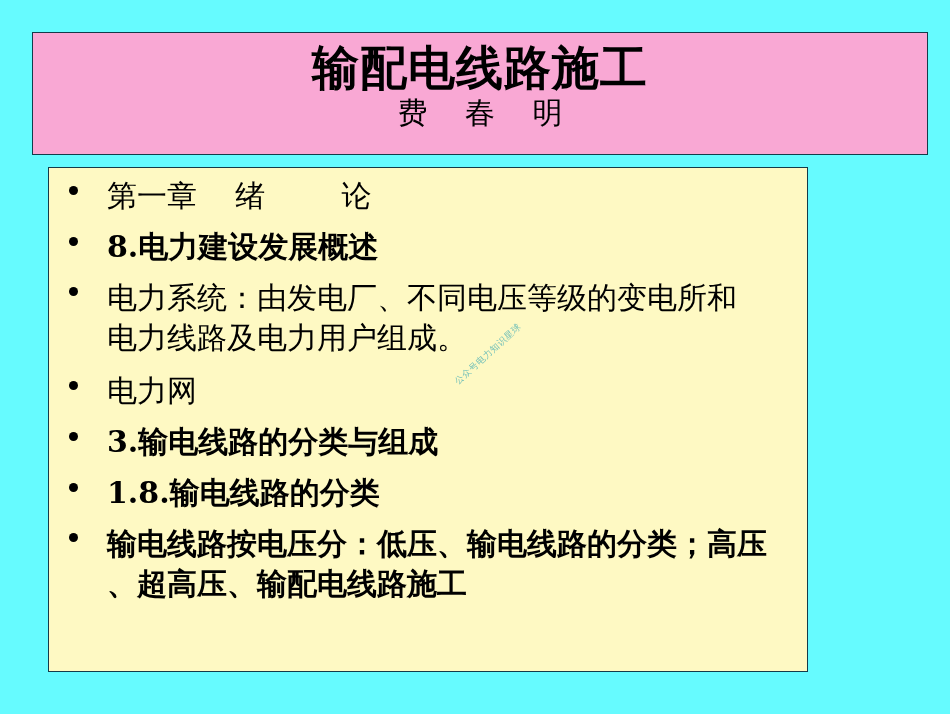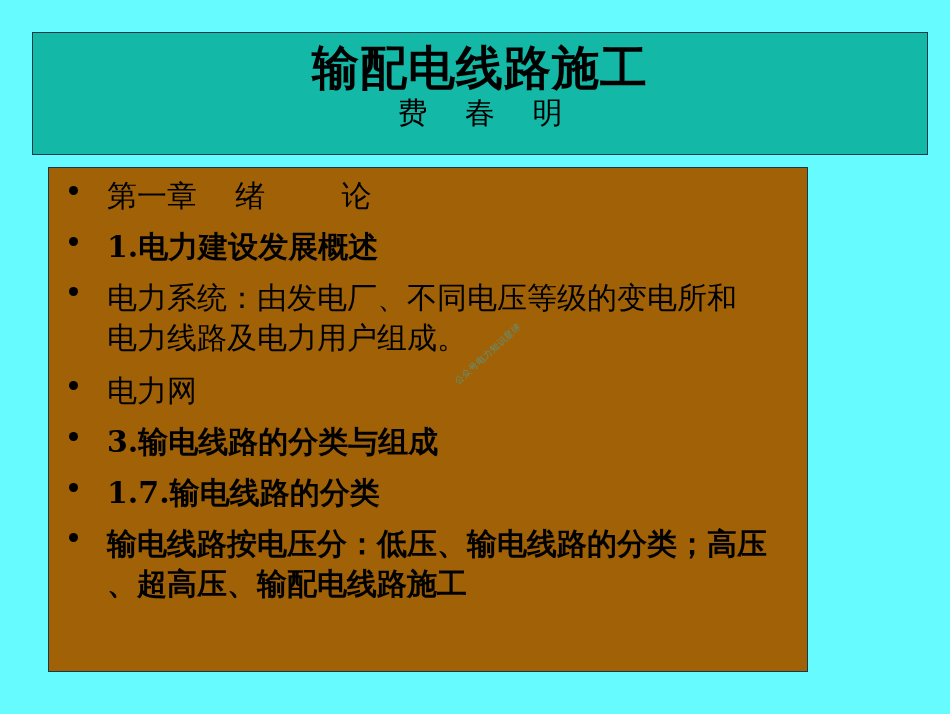--- a/index.html
+++ b/index.html
@@ -24,21 +24,21 @@
     box-sizing: border-box;
   }
 
   
   .title-box {
     position: absolute;
     left: 32px;
     top: 32px;
     width: 896px;
     height: 123px;
-    background: #14b8a6;
+    background: #f9a8d4;
     border: 1px solid #143b4a;
     box-sizing: border-box;
     display: flex;
     flex-direction: column;
     align-items: center;
     justify-content: flex-start;
     padding-top: 6px;
   }
   .title-main {
     font-family: "DejaVu Serif", "Liberation Serif", serif;
@@ -62,21 +62,21 @@
     text-align: right;
   }
 
   
   .content-box {
     position: absolute;
     left: 48px;
     top: 167px;
     width: 760px;
     height: 505px;
-    background: #a16207;
+    background: #fef9c3;
     border: 1px solid #143b4a;
     box-sizing: border-box;
     padding: 8px 14px 0 0;
     overflow: hidden;
   }
 
   .bullet-list {
     list-style: none;
     margin: 0;
     padding: 0;
@@ -146,42 +146,42 @@
   <div class="content-box">
     <ul class="bullet-list">
 
       <li class="bullet-item item-1 b-reg">
         <span class="dot"></span>
         <span class="bullet-text spaced">第一章    绪        论</span>
       </li>
 
       <li class="bullet-item item-2 b-bold">
         <span class="dot"></span>
-        <span class="bullet-text">1.电力建设发展概述</span>
+        <span class="bullet-text">8.电力建设发展概述</span>
       </li>
 
       <li class="bullet-item item-3 b-reg">
         <span class="dot"></span>
         <span class="bullet-text">电力系统：由发电厂、不同电压等级的变电所和</span>
         <span class="bullet-text">电力线路及电力用户组成。</span>
       </li>
 
       <li class="bullet-item item-4 b-reg">
         <span class="dot"></span>
         <span class="bullet-text">电力网</span>
       </li>
 
       <li class="bullet-item item-5 b-bold">
         <span class="dot"></span>
         <span class="bullet-text">3.输电线路的分类与组成</span>
       </li>
 
       <li class="bullet-item item-6 b-bold">
         <span class="dot"></span>
-        <span class="bullet-text">1.7.输电线路的分类</span>
+        <span class="bullet-text">1.8.输电线路的分类</span>
       </li>
 
       <li class="bullet-item item-7 b-bold">
         <span class="dot"></span>
         <span class="bullet-text">输电线路按电压分：低压、输电线路的分类；高压</span>
         <span class="bullet-text">、超高压、输配电线路施工</span>
       </li>
 
     </ul>
   </div>

